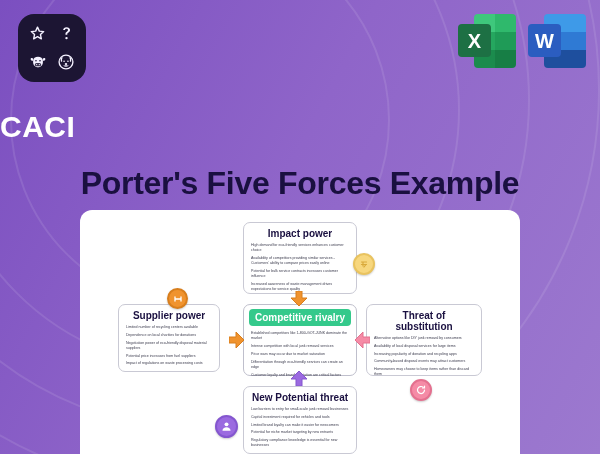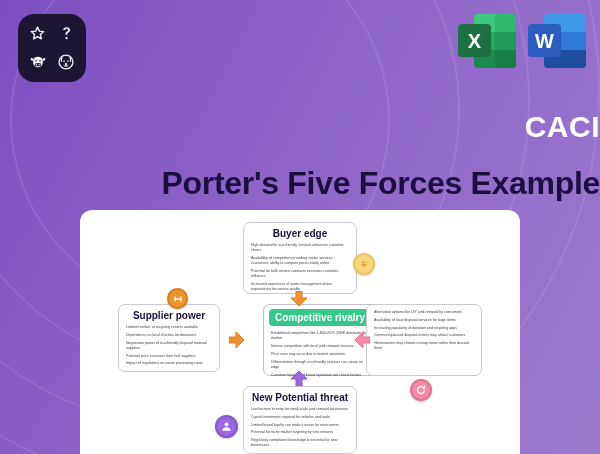--- a/index.html
+++ b/index.html
@@ -74,27 +74,27 @@
   .wd .sheet > i:nth-child(1) { background: #3e9ae8; }
   .wd .sheet > i:nth-child(2) { background: #2f7ad4; }
   .wd .sheet > i:nth-child(3) { background: #1e4f9e; }
   .wd .sheet > i:nth-child(4),
   .wd .sheet > i:nth-child(5),
   .wd .sheet > i:nth-child(6) { display: none; }
 
   
   .brand {
     position: absolute; left: 0; right: 0; top: 110px;
-    text-align: right;
+    text-align: left;
     color: #ffffff;
     font-size: 30px; font-weight: bold; letter-spacing: 0.5px;
   }
   .headline {
     position: absolute; left: 0; right: 0; top: 165px;
-    text-align: right;
+    text-align: center;
     color: #1a1040;
     font-size: 32px; font-weight: bold; letter-spacing: -0.3px;
   }
 
   
   .canvas {
     position: absolute;
     left: 80px; top: 210px; width: 440px; height: 244px;
     background: #ffffff;
     border-radius: 12px 12px 0 0;
@@ -120,21 +120,21 @@
   }
   .box.center { background: #ffffff; border-color: #bfbfcc; }
   .box.center h3 {
     background: #34c98b; color: #ffffff;
     border-radius: 4px; padding: 3px 2px;
     margin: -1px -2px 5px -2px; font-size: 10px;
   }
 
   #buyer  { left: 243px; top: 222px; width: 114px; height: 72px; }
   #supplier { left: 118px; top: 304px; width: 102px; height: 68px; }
-  #rivalry  { left: 243px; top: 304px; width: 114px; height: 72px; margin-left: 20px; }
+  #rivalry  { left: 243px; top: 304px; width: 114px; height: 72px; }
   #substitution { left: 366px; top: 304px; width: 116px; height: 72px; }
   #entrants { left: 243px; top: 386px; width: 114px; height: 68px; }
 
   
   .arrow { position: absolute; }
   .arrow svg { display: block; }
   #arrow-buyer { left: 290px; top: 291px; }
   #arrow-supplier { left: 229px; top: 331px; }
   #arrow-substitution { left: 355px; top: 331px; }
   #arrow-entrants { left: 290px; top: 371px; }
@@ -230,21 +230,21 @@
   <div class="headline">Porter's Five Forces Example</div>
 
   <div class="canvas"></div>
 
   <div class="cline" style="left:299px; top:294px; width:2px; height:10px;"></div>
   <div class="cline" style="left:236px; top:339px; width:8px; height:2px;"></div>
   <div class="cline" style="left:357px; top:339px; width:9px; height:2px;"></div>
   <div class="cline" style="left:299px; top:376px; width:2px; height:10px;"></div>
 
   <div class="box" id="buyer">
-    <h3>Buyer edge</h3>
+    <h3>Impact power</h3>
     <ul>
       <li>High demand for eco-friendly services enhances customer choice</li>
       <li>Availability of competitors providing similar services - Customers' ability to compare prices easily online</li>
       <li>Potential for bulk service contracts increases customer influence</li>
       <li>Increased awareness of waste management drives expectations for service quality</li>
     </ul>
   </div>
 
   <div class="box" id="supplier">
     <h3>Supplier power</h3>
@@ -262,20 +262,21 @@
     <ul>
       <li>Established competitors like 1-800-GOT-JUNK dominate the market</li>
       <li>Intense competition with local junk removal services</li>
       <li>Price wars may occur due to market saturation</li>
       <li>Differentiation through eco-friendly services can create an edge</li>
       <li>Customer loyalty and brand reputation are critical factors</li>
     </ul>
   </div>
 
   <div class="box" id="substitution">
+    <h3>Threat of substitution</h3>
     <ul>
       <li>Alternative options like DIY junk removal by consumers</li>
       <li>Availability of local disposal services for large items</li>
       <li>Increasing popularity of donation and recycling apps</li>
       <li>Community-based disposal events may attract customers</li>
       <li>Homeowners may choose to keep items rather than discard them</li>
     </ul>
   </div>
 
   <div class="box" id="entrants">

